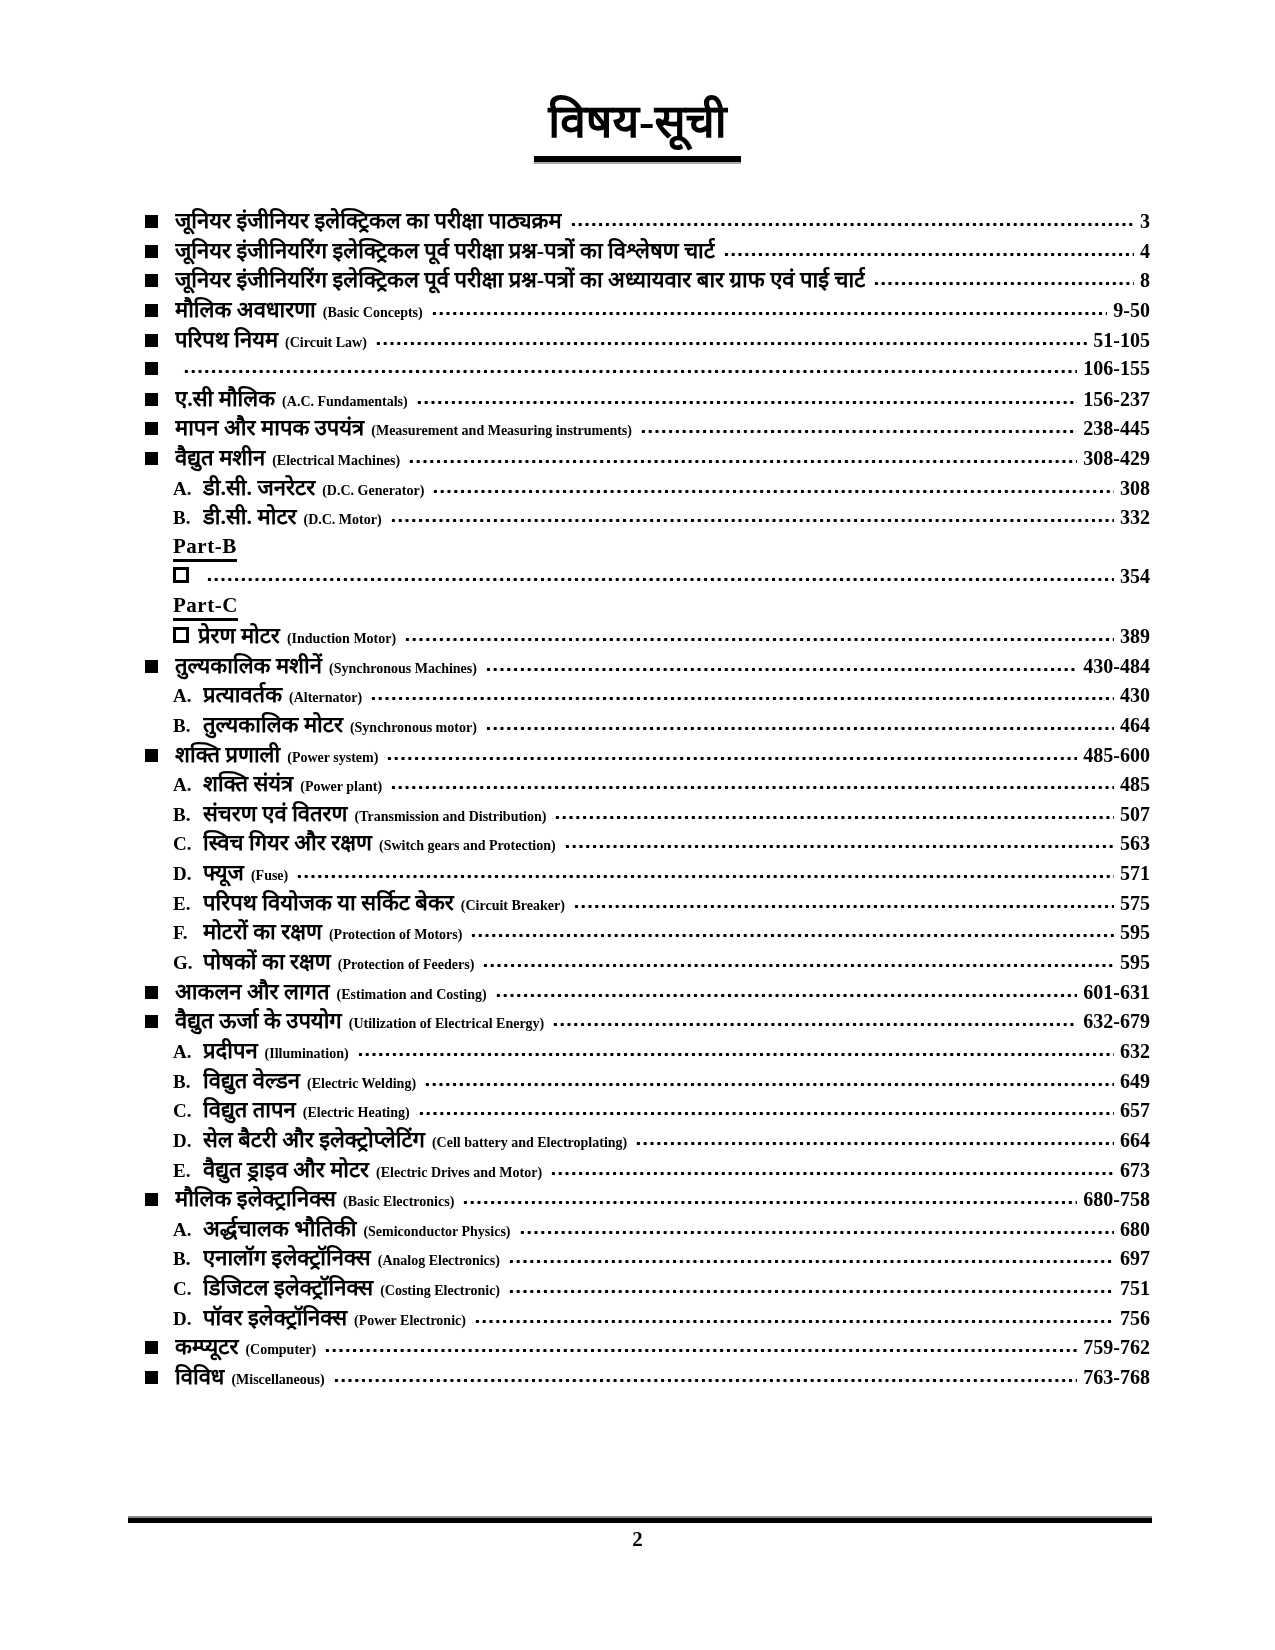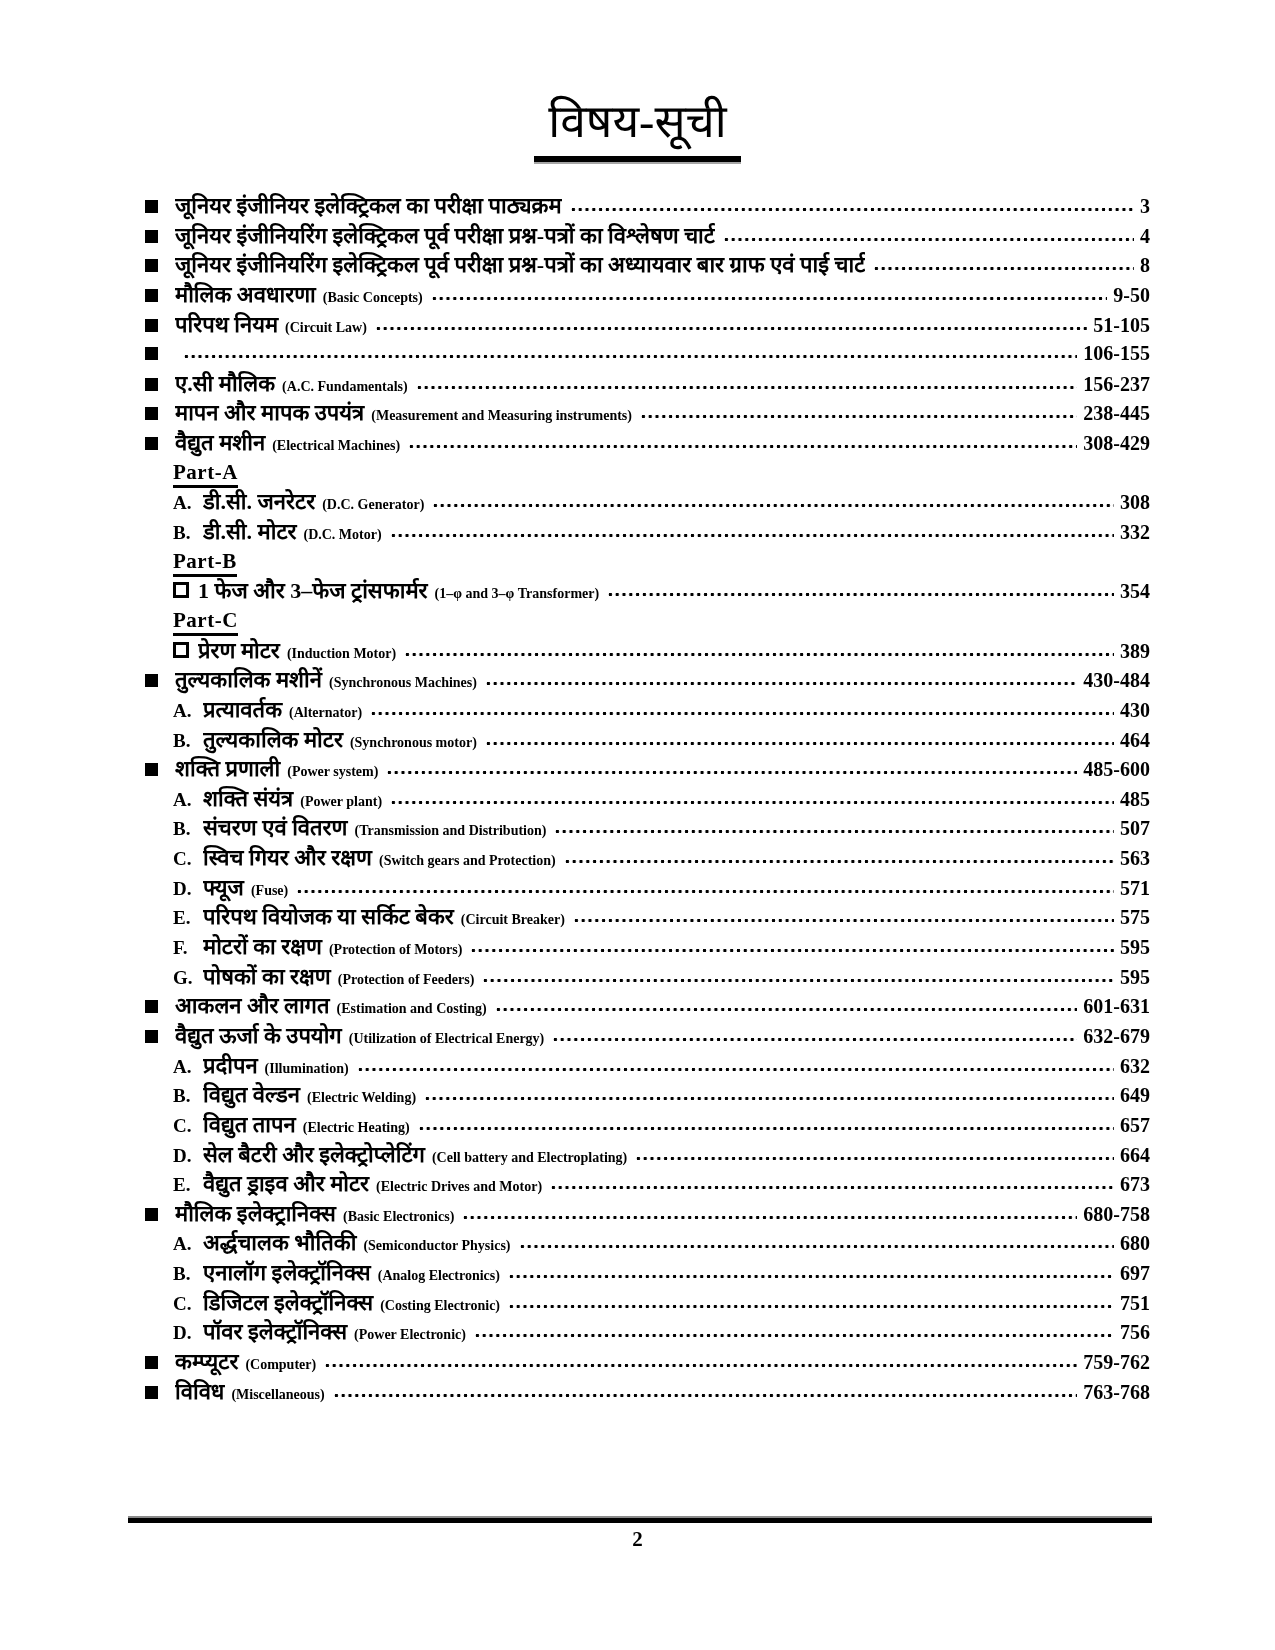--- a/index.html
+++ b/index.html
@@ -3,25 +3,25 @@
 <meta charset="utf-8">
 <style>
   html,body { margin:0; padding:0; background:#ffffff; }
   .sheet {
     position:relative; width:1275px; height:1650px; background:#ffffff;
     color:#000; overflow:hidden;
     font-family:"Liberation Serif","DejaVu Serif",serif;
   }
   .title-wrap { position:absolute; top:92px; left:0; width:100%; text-align:center; }
   .page-title {
-    display:inline-block; font-size:46px; font-weight:normal; line-height:1.3;
+    display:inline-block; font-size:46px; font-weight:bold; line-height:1.3;
     padding:0 14px 4px 14px; border-bottom:6px solid #000;
     box-shadow:0 2px 0 rgba(0,0,0,0.35);
   }
-  .toc { position:absolute; top:191px; left:145px; width:1005px; }
+  .toc { position:absolute; top:206px; left:145px; width:1005px; }
   .row { display:flex; align-items:baseline; height:29.65px; line-height:29.65px; white-space:nowrap; }
   .row.sub, .row.square, .part-row { padding-left:28px; }
   .part-row { height:29.65px; line-height:29.65px; }
   .bullet { flex:0 0 auto; width:13px; height:13px; background:#000; margin-right:17px; }
   .sqr { flex:0 0 auto; width:10px; height:10px; border:3px solid #000; margin-right:9px; background:#fff; }
   .letter { flex:0 0 auto; width:30px; font-weight:bold; font-size:19px; }
   .label { flex:0 1 auto; min-width:0; overflow:hidden; }
   .hi { font-weight:bold; font-size:22px; }
   .en { font-weight:bold; font-size:14px; margin-left:7px;text-align:center; }
   .en:empty { display:none; }
@@ -98,37 +98,35 @@
         <span class="label"><span class="hi">मापन और मापक उपयंत्र</span><span class="en">(Measurement and Measuring instruments)</span></span>
         <span class="leader"></span>
         <span class="pages">238-445</span>
       </div>
       <div class="row chapter">
         <span class="bullet"></span>
         <span class="label"><span class="hi">वैद्युत मशीन</span><span class="en">(Electrical Machines)</span></span>
         <span class="leader"></span>
         <span class="pages">308-429</span>
       </div>
-      <div class="part-row"><span class="part">Part-A</span></div>
       <div class="row sub">
         <span class="letter">A.</span>
         <span class="label"><span class="hi">डी.सी. जनरेटर</span><span class="en">(D.C. Generator)</span></span>
         <span class="leader"></span>
         <span class="pages">308</span>
       </div>
       <div class="row sub">
         <span class="letter">B.</span>
         <span class="label"><span class="hi">डी.सी. मोटर</span><span class="en">(D.C. Motor)</span></span>
         <span class="leader"></span>
         <span class="pages">332</span>
       </div>
       <div class="part-row"><span class="part">Part-B</span></div>
       <div class="row square">
         <span class="sqr"></span>
-        <span class="label"><span class="hi">1 फेज और 3–फेज ट्रांसफार्मर</span><span class="en">(1–φ and 3–φ Transformer)</span></span>
         <span class="leader"></span>
         <span class="pages">354</span>
       </div>
       <div class="part-row"><span class="part">Part-C</span></div>
       <div class="row square">
         <span class="sqr"></span>
         <span class="label"><span class="hi">प्रेरण मोटर</span><span class="en">(Induction Motor)</span></span>
         <span class="leader"></span>
         <span class="pages">389</span>
       </div>

